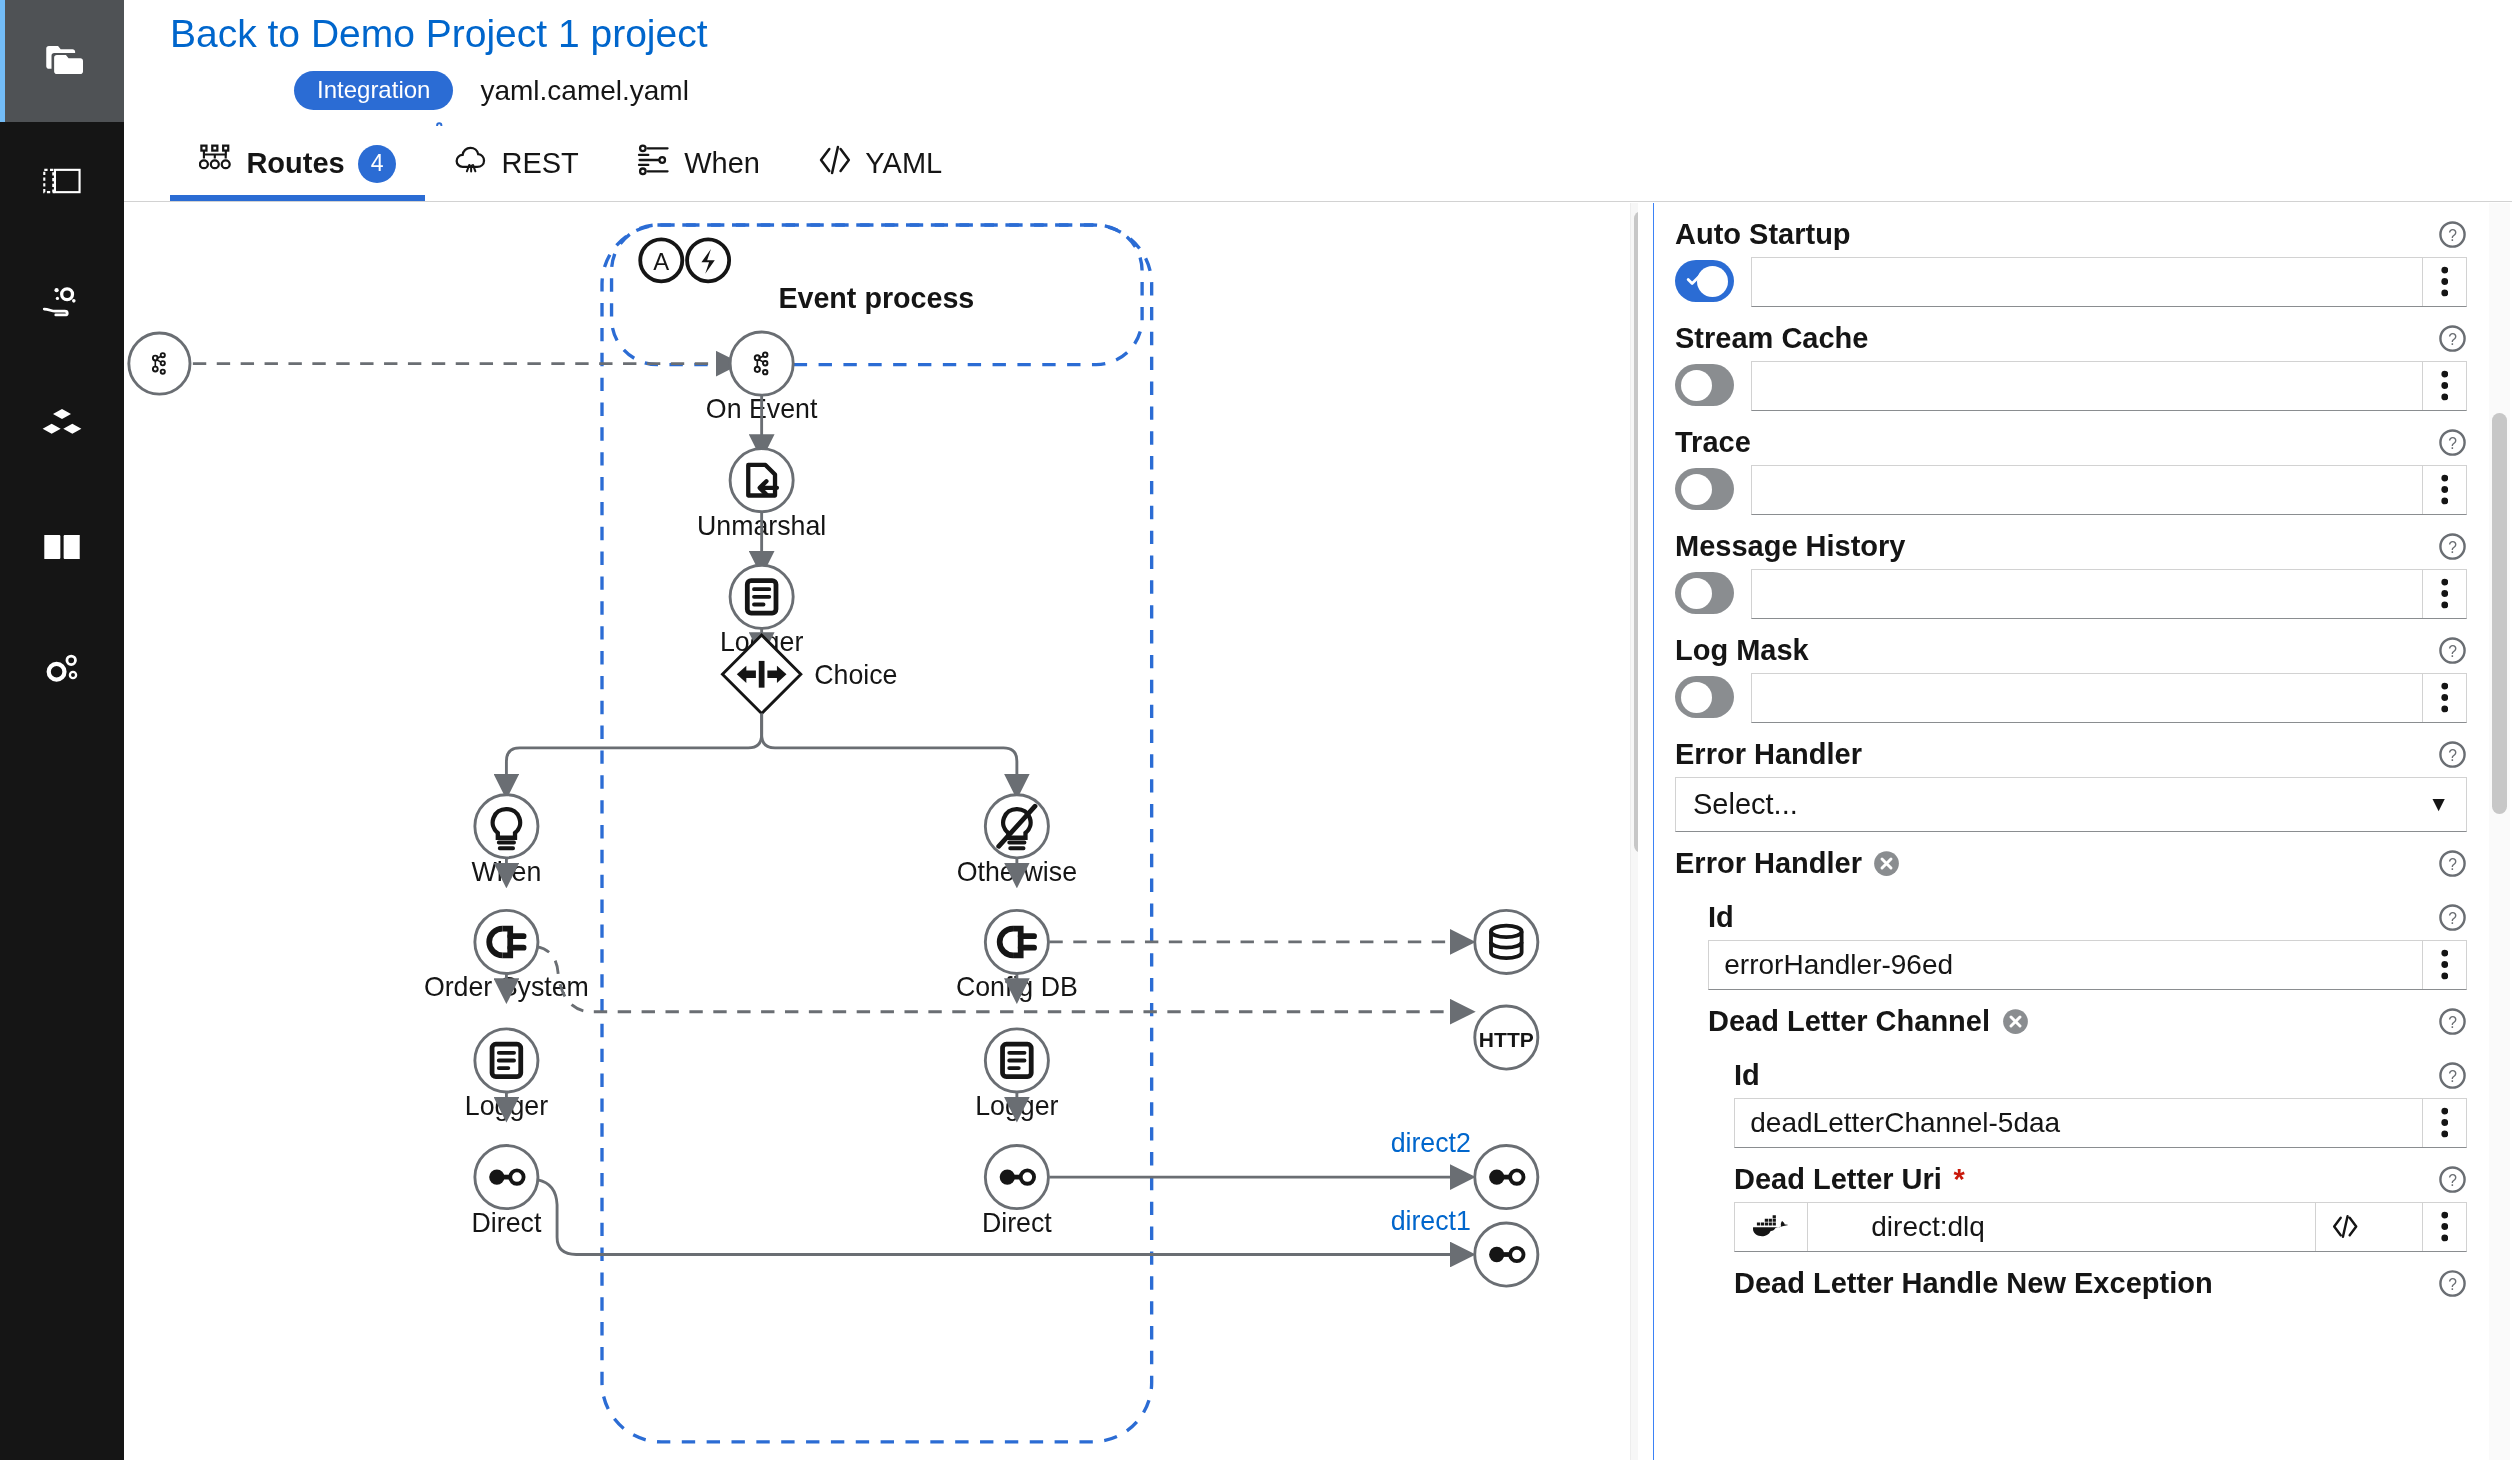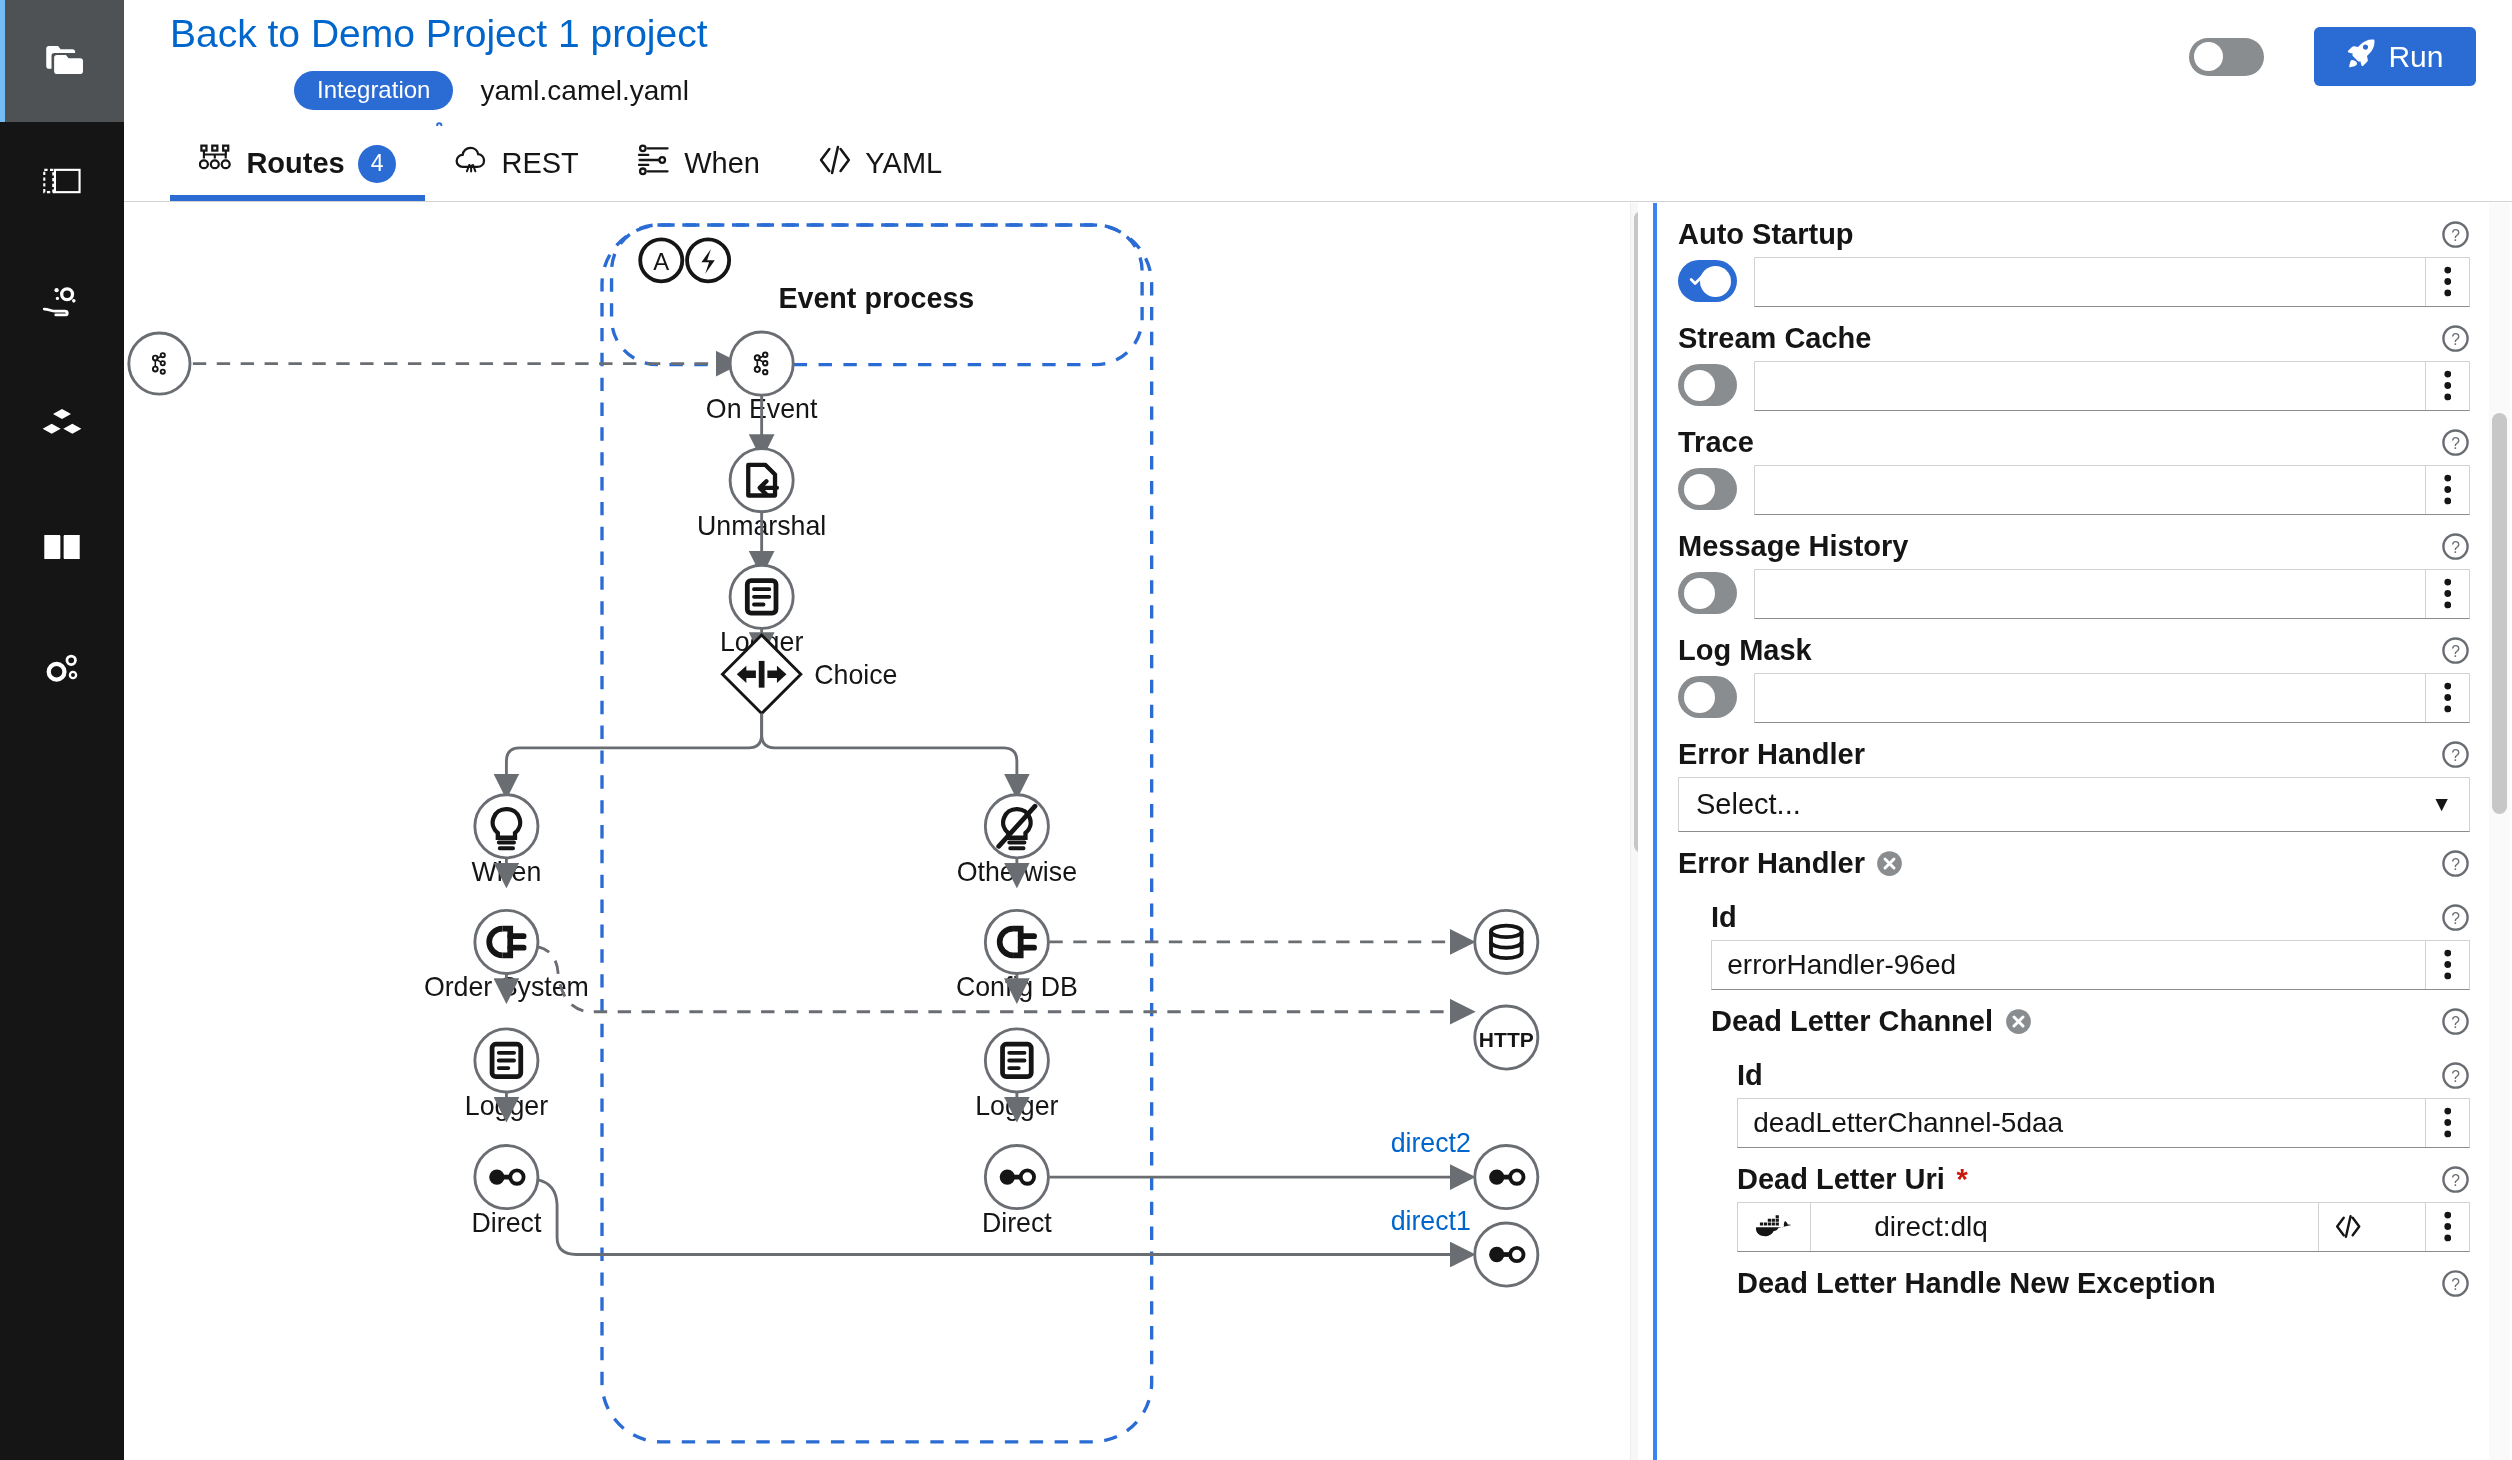--- a/index.html
+++ b/index.html
@@ -133,21 +133,21 @@
     font-size: 28px; fill:#151515;
   }
   .grp-title { font-size: 30px; font-weight: 700; fill:#151515; }
   .ep-label { font-size: 28px; fill:#0066cc; }
 
   
   #panel {
     position:absolute; left: 1653px; top: 203px;
     width: 859px; height: 1258px;
     background:#fff; overflow:hidden;
-    border-left: 4px solid #3b82f6;
+    border-left: 1px solid #3b82f6;
   }
   .panel-inner { position:absolute; left:0; top:0; width: 840px; }
 
   .field-block { padding: 0 27px 0 21px; }
   .lbl-row {
     display:flex; align-items:center; justify-content:space-between;
     padding: 15.3px 0 5.7px;
   }
   .lbl {
     font-size: 29px; font-weight:700; color:#151515;
@@ -316,34 +316,20 @@
       <span class="crumb-icon">
         <svg viewBox="0 0 512 512">
             <path fill="#2b6cd4" d="M40 110h150l40 48h170c16 0 28 12 28 28v30H120c-18 0-34 12-40 28L40 380z"></path>
             <path fill="#2b6cd4" d="M124 246h368l-64 154c-6 14-18 22-32 22H60z"></path>
           </svg>
       </span>
     </div>
     <div class="hdr-sub-row">
       <span class="badge-integration">Integration</span>
       <span class="filename">yaml.camel.yaml</span>
-    </div>
-    <div class="hdr-right">
-      <div class="toggle-pill">
-          <div class="knob"></div>
-        </div>
-      <button class="run-btn">
-        <span>
-          <svg viewBox="0 0 512 512">
-              <path d="M500 12c-90-14-180 22-248 90l-40 40-62-14c-16-4-32 2-44 14L38 208c-10 10-6 26 8 30l78 22-4 4c-10 10-10 26 0 36l92 92c10 10 26 10 36 0l4-4 22 78c4 14 20 18 30 8l66-66c12-12 18-28 14-44l-14-62 40-40c68-68 104-158 90-248zM376 176c-18 18-46 18-64 0s-18-46 0-64 46-18 64 0 18 46 0 64z"></path>
-              <path d="M92 376c-28 28-36 124-36 124s96-8 124-36c18-18 18-44 0-62s-70-44-88-26z"></path>
-            </svg>
-        </span>
-        <span>Run</span>
-      </button>
     </div>
   </div>
 
   <div id="tabs">
     <div class="tab active">
       <span>
         <svg viewBox="0 0 512 512">
             <rect x="36" y="40" width="76" height="74" fill="none" stroke="#151515" stroke-width="34"></rect>
             <rect x="200" y="40" width="76" height="74" fill="none" stroke="#151515" stroke-width="34"></rect>
             <rect x="364" y="40" width="76" height="74" fill="none" stroke="#151515" stroke-width="34"></rect>

